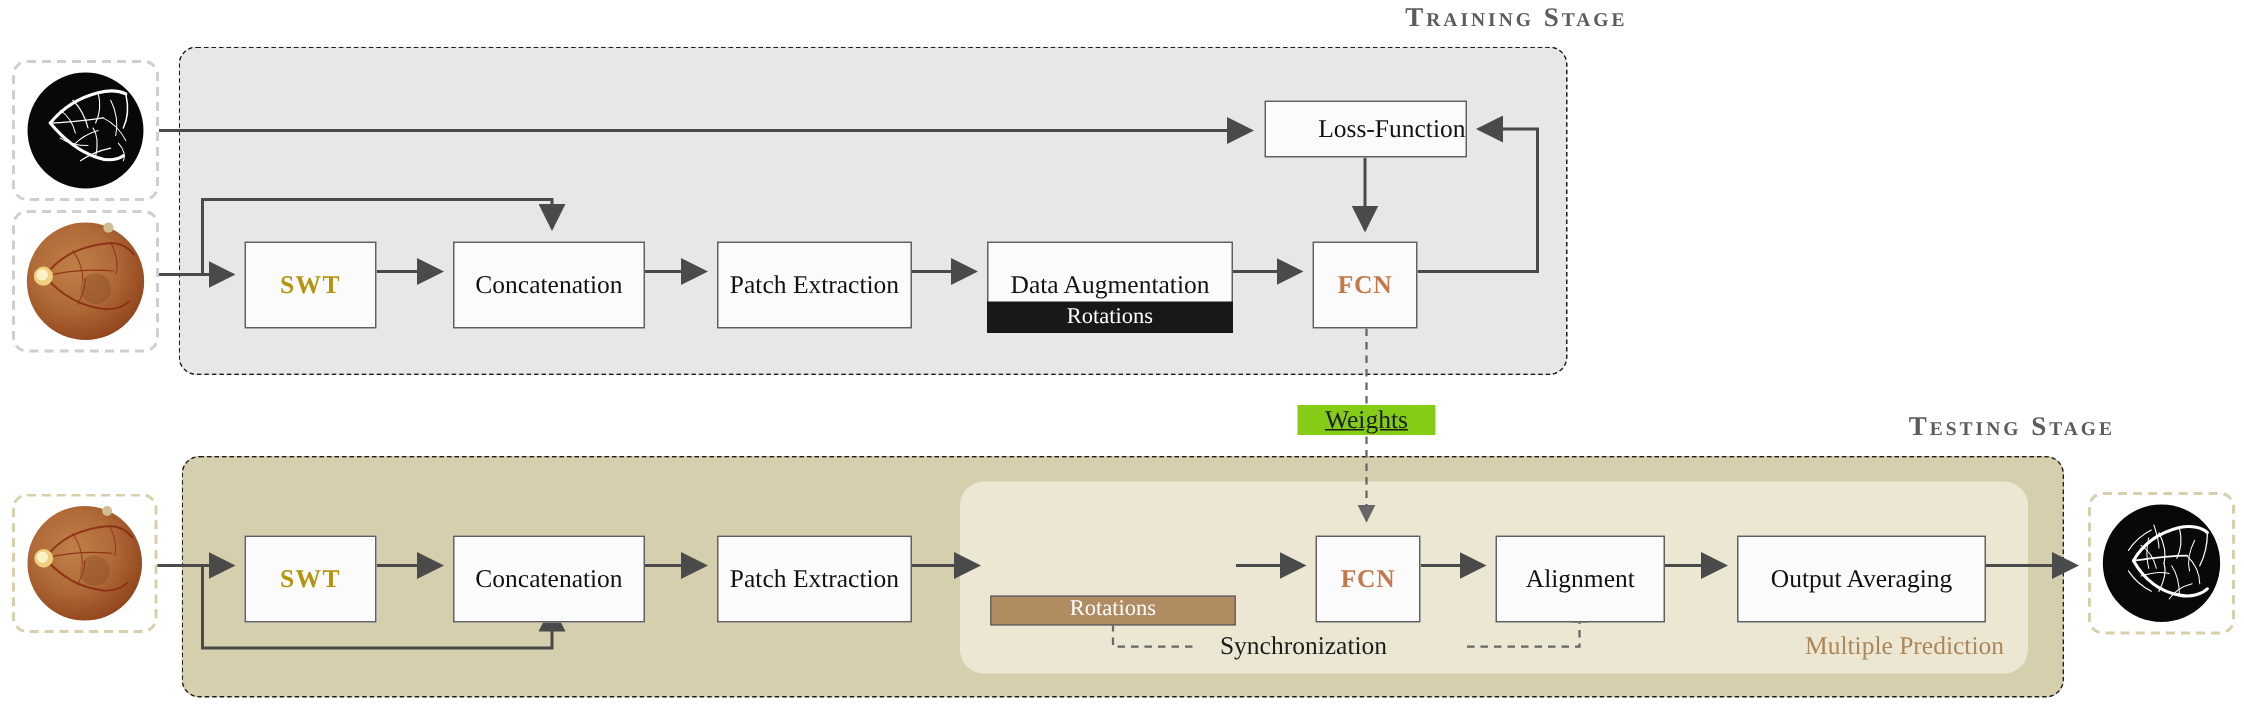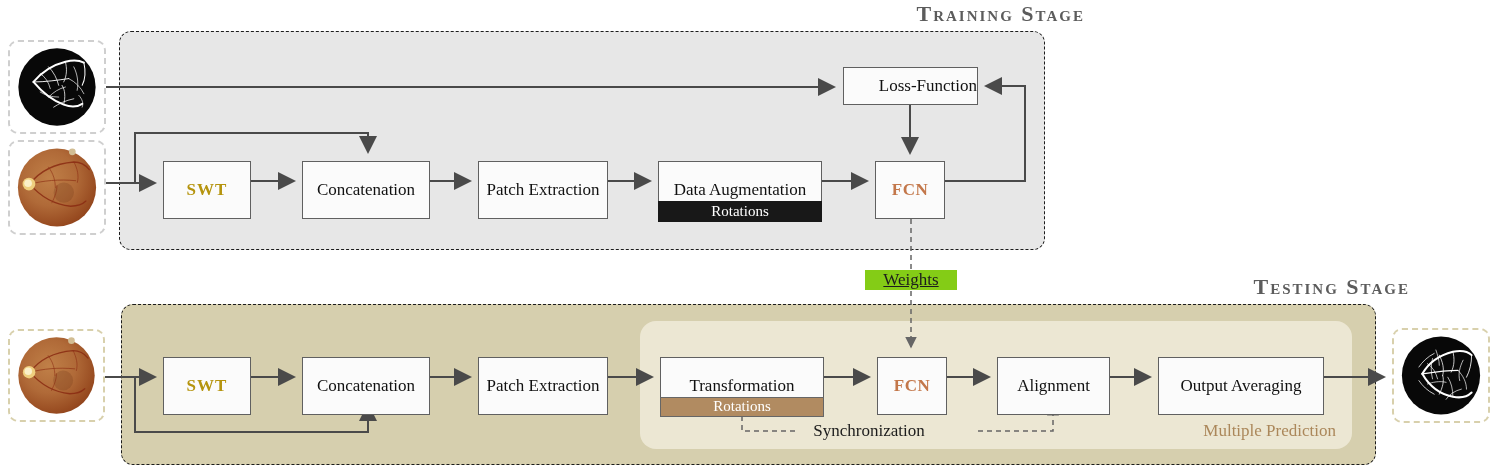--- a/index.html
+++ b/index.html
@@ -7,21 +7,21 @@
           font-family:"Liberation Serif","DejaVu Serif",serif;}
 
   
   .stage{position:absolute;border:1.6px dashed #1c1c1c;border-radius:12px;box-sizing:border-box;}
   #training-stage{left:119px;top:31px;width:926px;height:219px;background:var(--training-bg,#e7e7e7);}
   #testing-stage{left:121px;top:304px;width:1255px;height:161px;background:var(--testing-bg,#d6cfae);}
   #mp-panel{position:absolute;left:640px;top:321px;width:712px;height:128px;border-radius:16px;
             background:var(--panel-bg,#ece7d3);}
 
   .stage-title{position:absolute;width:232px;text-align:right;font-weight:bold;
-               font-variant:small-caps;letter-spacing:2px;font-size:22px;
+               font-variant:small-caps;letter-spacing:2px;font-size:18px;
                color:var(--stage-title-text,#5c5c5c);}
   #training-title{left:853px;top:1px;}
   #testing-title{left:1178px;top:274px;}
 
   
   .fbox{position:absolute;height:58px;background:var(--box-bg,#fbfbfb);
         border:1.5px solid var(--box-border,#606060);box-sizing:border-box;
         display:flex;align-items:center;justify-content:center;
         font-size:17px;color:#111;z-index:3;}
   .trow{top:161px;} .srow{top:357px;}
@@ -137,23 +137,20 @@
   </div>
 
   <div class="fbox srow" id="s-swt">
     <span class="swt-text">SWT</span>
   </div>
   <div class="fbox srow" id="s-concat">
     <span>Concatenation</span>
   </div>
   <div class="fbox srow" id="s-patch">
     <span>Patch Extraction</span>
-  </div>
-  <div class="fbox srow" id="s-trans">
-    <span>Transformation</span>
   </div>
   <div class="substrip" id="s-rot">
     <span>Rotations</span>
   </div>
   <div class="fbox srow" id="s-fcn">
     <span class="fcn-text">FCN</span>
   </div>
   <div class="fbox srow" id="s-align">
     <span>Alignment</span>
   </div>

